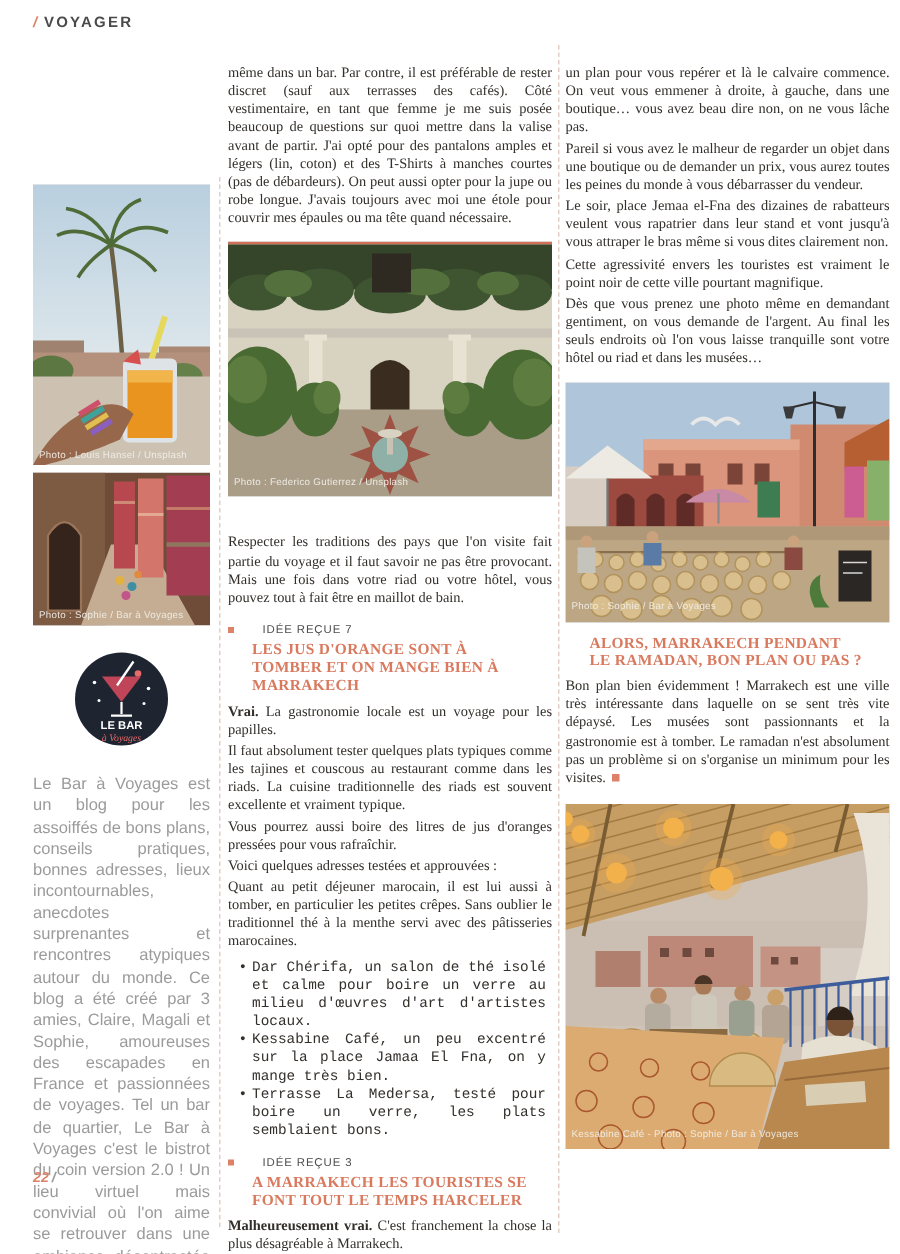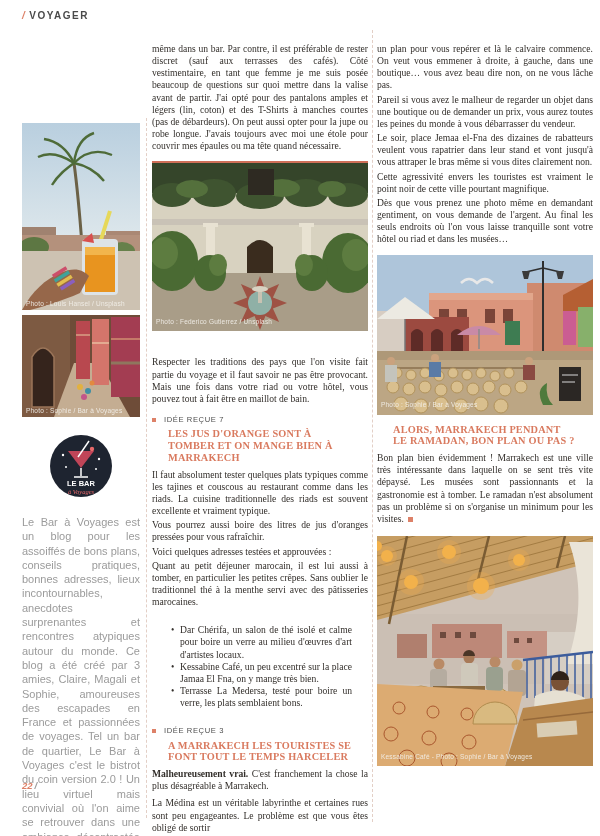--- a/index.html
+++ b/index.html
@@ -29,25 +29,25 @@
   .pagenum{position:absolute;left:22px;top:780px;font-family:"Liberation Sans",sans-serif;
            font-weight:bold;font-style:italic;font-size:9.5px;}
   .pn{color:#dd8168;}.pns{color:#9a9a9a;margin-left:2px;}
   
   .col{position:absolute;top:43px;width:216px;font-size:9.6px;line-height:12.15px;
        text-align:justify;}
   .col1{left:152px;}
   .col2{left:377px;}
   .col p{margin:0 0 2px;}
   .idee{margin:9px 0 2px;font-family:"Liberation Sans",sans-serif;font-size:7.6px;
-        letter-spacing:.6px;color:#4e4e4e;display:flex;align-items:center;gap:8px;}
+        letter-spacing:.6px;color:#4e4e4e;display:flex;align-items:center;gap:19px;}
   .sq{width:4px;height:4px;background:#dd8168;display:inline-block;flex:0 0 auto;}
   .idee-title{margin:1px 16px 5px;color:#d97a5f;font-size:10.3px;line-height:11.8px;
               font-weight:bold;letter-spacing:.2px;text-align:left;}
-  .adr{margin:16px;padding:0 0 0 2px;list-style:none;}
+  .adr{margin:4px;padding:0 0 0 2px;list-style:none;font-family:Liberation Mono, monospace;}
   .adr li{position:relative;padding-left:10px;margin:0;}
   .adr li:before{content:"•";position:absolute;left:1px;top:0;color:#332f2b;}
   .photoblock{margin-top:9px;}
   .endsq{display:inline-block;width:5px;height:5px;background:#dd8168;margin-left:4px;}
 </style>
 </head>
 <body>
 
 <div class="page">
 
@@ -207,20 +207,21 @@
     </figure>
 
     <p style="margin-top:25px">Respecter les traditions des pays que l'on visite fait partie du voyage et il faut savoir ne pas être provocant. Mais une fois dans votre riad ou votre hôtel, vous pouvez tout à fait être en maillot de bain.</p>
 
     <div class="idee">
       <span class="sq"></span>
       <span>IDÉE REÇUE 7</span>
     </div>
     <h3 class="idee-title">LES JUS D'ORANGE SONT À TOMBER ET ON MANGE BIEN À MARRAKECH</h3>
 
+    <p><b>Vrai.</b><span> La gastronomie locale est un voyage pour les papilles.</span></p>
     <p>Il faut absolument tester quelques plats typiques comme les tajines et couscous au restaurant comme dans les riads. La cuisine traditionnelle des riads est souvent excellente et vraiment typique.</p>
     <p>Vous pourrez aussi boire des litres de jus d'oranges pressées pour vous rafraîchir.</p>
     <p>Voici quelques adresses testées et approuvées :</p>
     <p>Quant au petit déjeuner marocain, il est lui aussi à tomber, en particulier les petites crêpes. Sans oublier le traditionnel thé à la menthe servi avec des pâtisseries marocaines.</p>
     <ul class="adr">
       <li>Dar Chérifa, un salon de thé isolé et calme pour boire un verre au milieu d'œuvres d'art d'artistes locaux.</li>
       <li>Kessabine Café, un peu excentré sur la place Jamaa El Fna, on y mange très bien.</li>
       <li>Terrasse La Medersa, testé pour boire un verre, les plats semblaient bons.</li>
     </ul>
 

